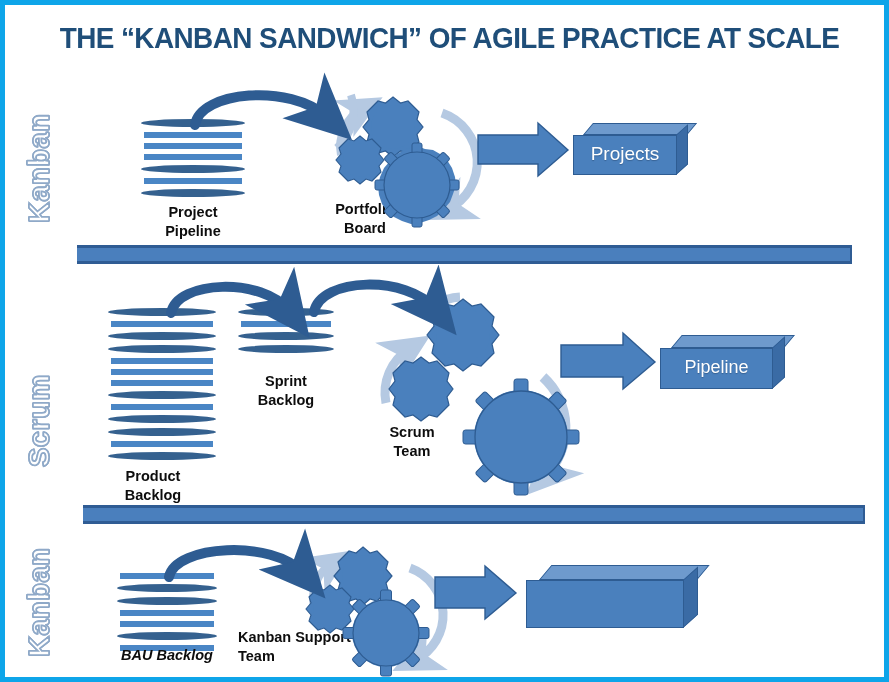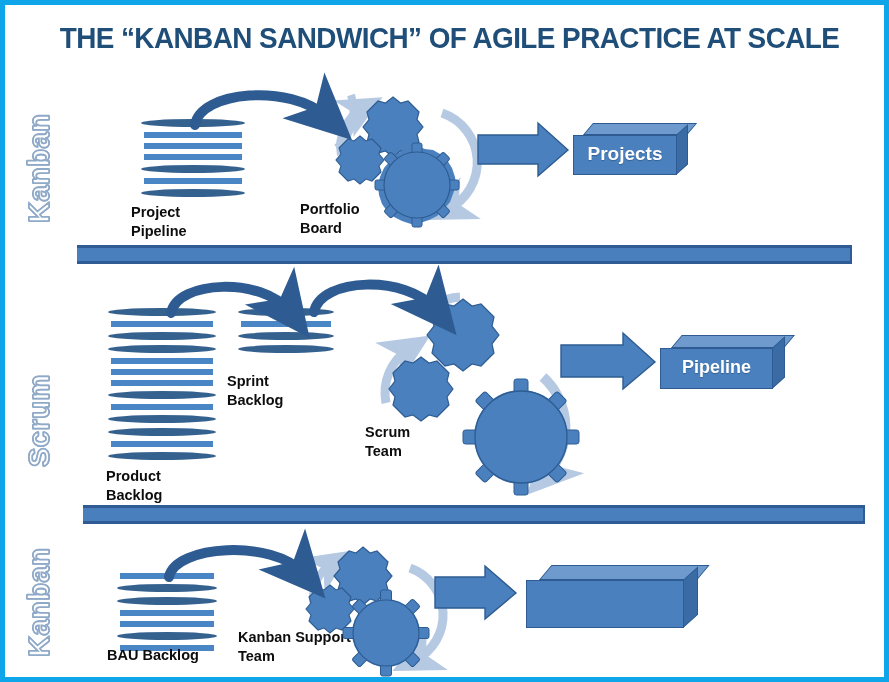--- a/index.html
+++ b/index.html
@@ -87,37 +87,36 @@
   
   .caption {
     position: absolute;
     font-family: "Liberation Sans", sans-serif;
     font-weight: bold;
     font-size: 14.5px;
     color: #0d0d0d;
     line-height: 1.28;
     white-space: pre-line;
   }
-  .caption.center { text-align: left; }
+  .caption.center { text-align: center; }
 
   
   .gear-text {
     position: absolute;
     color: #ffffff;
     font-family: "Liberation Sans", sans-serif;
     text-align: center;
     line-height: 1.05;
     pointer-events: none;
     white-space: pre-line;
   }
 
   
   .box3d {
     position: absolute;
-    font-weight: bold;
   }
   .box3d .face-front {
     position: absolute;
     left: 0;
     background: #4a80bd;
     border: 1.5px solid #2e5c92;
     box-sizing: border-box;
   }
   .box3d .face-top {
     position: absolute;
@@ -195,21 +194,21 @@
       <div class="bar" style="width: 102px; height: 6px; top: 50px;"></div>
       <div class="bar" style="width: 102px; height: 6px; top: 61px;"></div>
       <div class="bar" style="width: 102px; height: 6px; top: 72px;"></div>
       <div class="ell" style="width: 108px; height: 8px; top: 83px;"></div>
       <div class="bar" style="width: 102px; height: 6px; top: 96px;"></div>
       <div class="ell" style="width: 108px; height: 8px; top: 107px;"></div>
       <div class="ell" style="width: 108px; height: 8px; top: 120px;"></div>
       <div class="bar" style="width: 102px; height: 6px; top: 133px;"></div>
       <div class="ell" style="width: 108px; height: 8px; top: 144px;"></div>
     </div>
-  <div class="caption center" style="left:101px; top:462px; width:124px;">Product
+  <div class="caption center" style="left:86px; top:462px; width:124px;">Product
 Backlog</div>
 
   <div class="stack" id="stack-sprint-backlog" style="left:233px; top:303px; width:96px; height:56px;">
       <div class="ell" style="width: 96px; height: 8px; top: 0px;"></div>
       <div class="bar" style="width: 90px; height: 6px; top: 13px;"></div>
       <div class="ell" style="width: 96px; height: 8px; top: 24px;"></div>
       <div class="ell" style="width: 96px; height: 8px; top: 37px;"></div>
     </div>
   <div class="caption center" style="left:222px; top:367px; width:118px;">Sprint
 Backlog</div>
@@ -231,21 +230,21 @@
 
   <div class="stack" id="stack-bau-backlog" style="left:112px; top:568px; width:100px; height:66px;">
       <div class="bar" style="width: 94px; height: 6px; top: 0px;"></div>
       <div class="ell" style="width: 100px; height: 8px; top: 11px;"></div>
       <div class="ell" style="width: 100px; height: 8px; top: 24px;"></div>
       <div class="bar" style="width: 94px; height: 6px; top: 37px;"></div>
       <div class="bar" style="width: 94px; height: 6px; top: 48px;"></div>
       <div class="ell" style="width: 100px; height: 8px; top: 59px;"></div>
       <div class="bar" style="width: 94px; height: 6px; top: 72px;"></div>
     </div>
-  <div class="caption center" style="left:102px; top:641px; width:120px;">BAU Backlog</div>
+  <div class="caption center" style="left:102px; top:641px; width:120px;font-style:italic;">BAU Backlog</div>
 
   <div class="caption" style="left:233px; top:623px; width:160px;">Kanban Support
 Team</div>
 
   <div class="box3d" id="box-enhancements" style="left:521px; top:560px; width:185px; height:68px;">
     <div class="face-top" style="left:13px; top:0px; width:158px; height:15px; transform:skewX(-40deg); transform-origin:left bottom;"></div>
     <div class="face-side" style="left:157px; top:15px; width:15px; height:48px; transform:skewY(-42deg); transform-origin:left top;"></div>
     <div class="face-front" style="left:0px; top:15px; width:158px; height:48px;"></div>
   </div>
 

